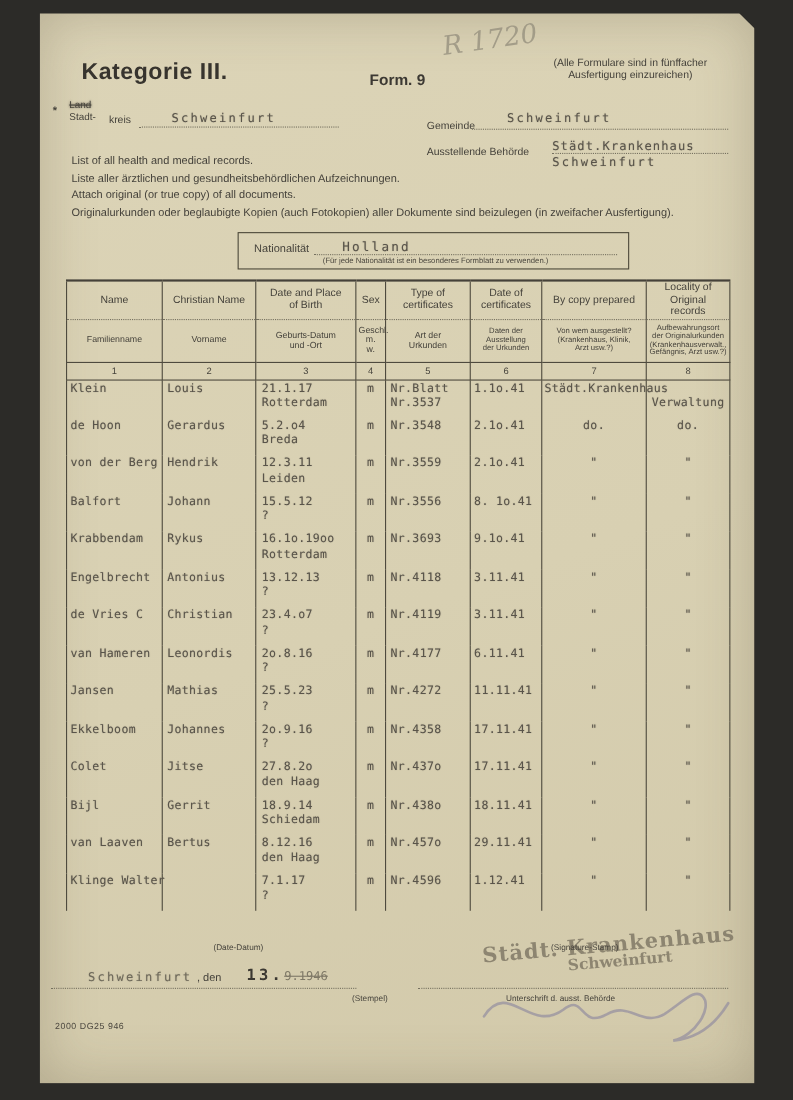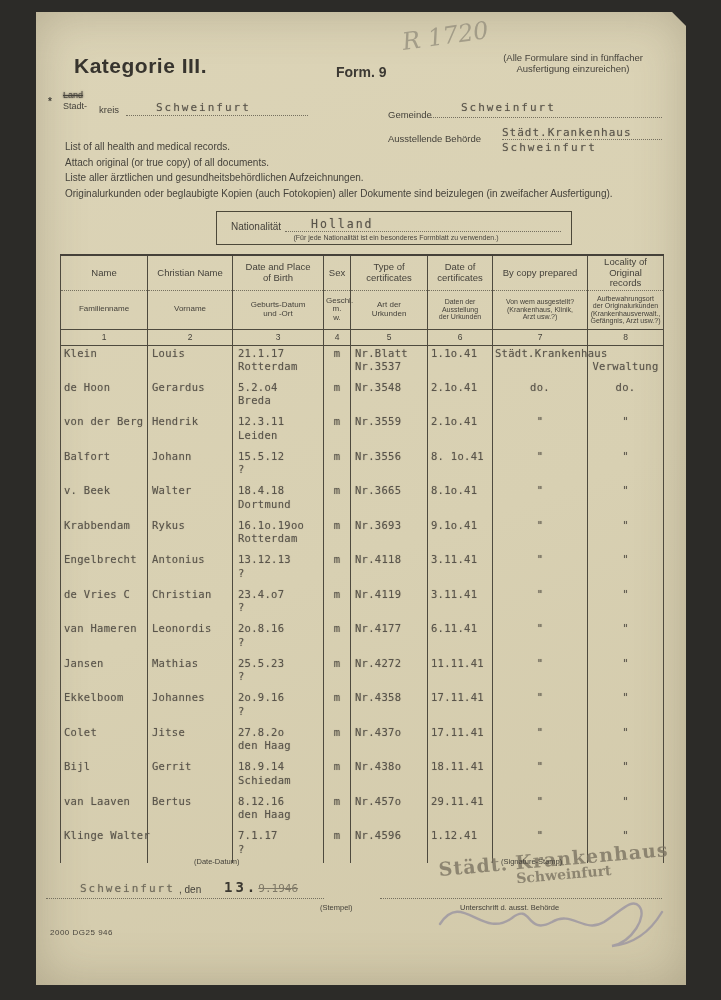--- a/index.html
+++ b/index.html
@@ -110,22 +110,22 @@
       <span class="typed typed-wide">Schweinfurt</span>
     </div>
     <div class="abs printed beh-label">Ausstellende Behörde</div>
     <div class="abs dotline beh-line">
       <span class="typed">Städt.Krankenhaus</span>
     </div>
     <div class="abs typed typed-wide beh-v2">Schweinfurt</div>
 
     <div class="abs instructions">
       <div>List of all health and medical records.</div>
+      <div>Liste aller ärztlichen und gesundheitsbehördlichen Aufzeichnungen.</div>
       <div>Attach original (or true copy) of all documents.</div>
-      <div>Liste aller ärztlichen und gesundheitsbehördlichen Aufzeichnungen.</div>
       <div>Originalurkunden oder beglaubigte Kopien (auch Fotokopien) aller Dokumente sind beizulegen (in zweifacher Ausfertigung).</div>
     </div>
 
     <div class="abs nat-box">
       <div class="nat-row">
         <span class="nat-label">Nationalität</span>
         <span class="nat-line">
           <span class="typed typed-wide">Holland</span>
         </span>
       </div>
@@ -232,31 +232,20 @@
           <td class="typed c-christian">Johann</td>
           <td class="typed c-birth">15.5.12
 ?</td>
           <td class="typed c-sex">m</td>
           <td class="typed c-type">Nr.3556</td>
           <td class="typed c-date">8. 1o.41</td>
           <td class="typed c-prepared">"</td>
           <td class="typed c-locality">"</td>
         </tr>
           <tr>
-          <td class="typed c-name">v. Beek</td>
-          <td class="typed c-christian">Walter</td>
-          <td class="typed c-birth">18.4.18
-Dortmund</td>
-          <td class="typed c-sex">m</td>
-          <td class="typed c-type">Nr.3665</td>
-          <td class="typed c-date">8.1o.41</td>
-          <td class="typed c-prepared">"</td>
-          <td class="typed c-locality">"</td>
-        </tr>
-          <tr>
           <td class="typed c-name">Krabbendam</td>
           <td class="typed c-christian">Rykus</td>
           <td class="typed c-birth">16.1o.19oo
 Rotterdam</td>
           <td class="typed c-sex">m</td>
           <td class="typed c-type">Nr.3693</td>
           <td class="typed c-date">9.1o.41</td>
           <td class="typed c-prepared">"</td>
           <td class="typed c-locality">"</td>
         </tr>

